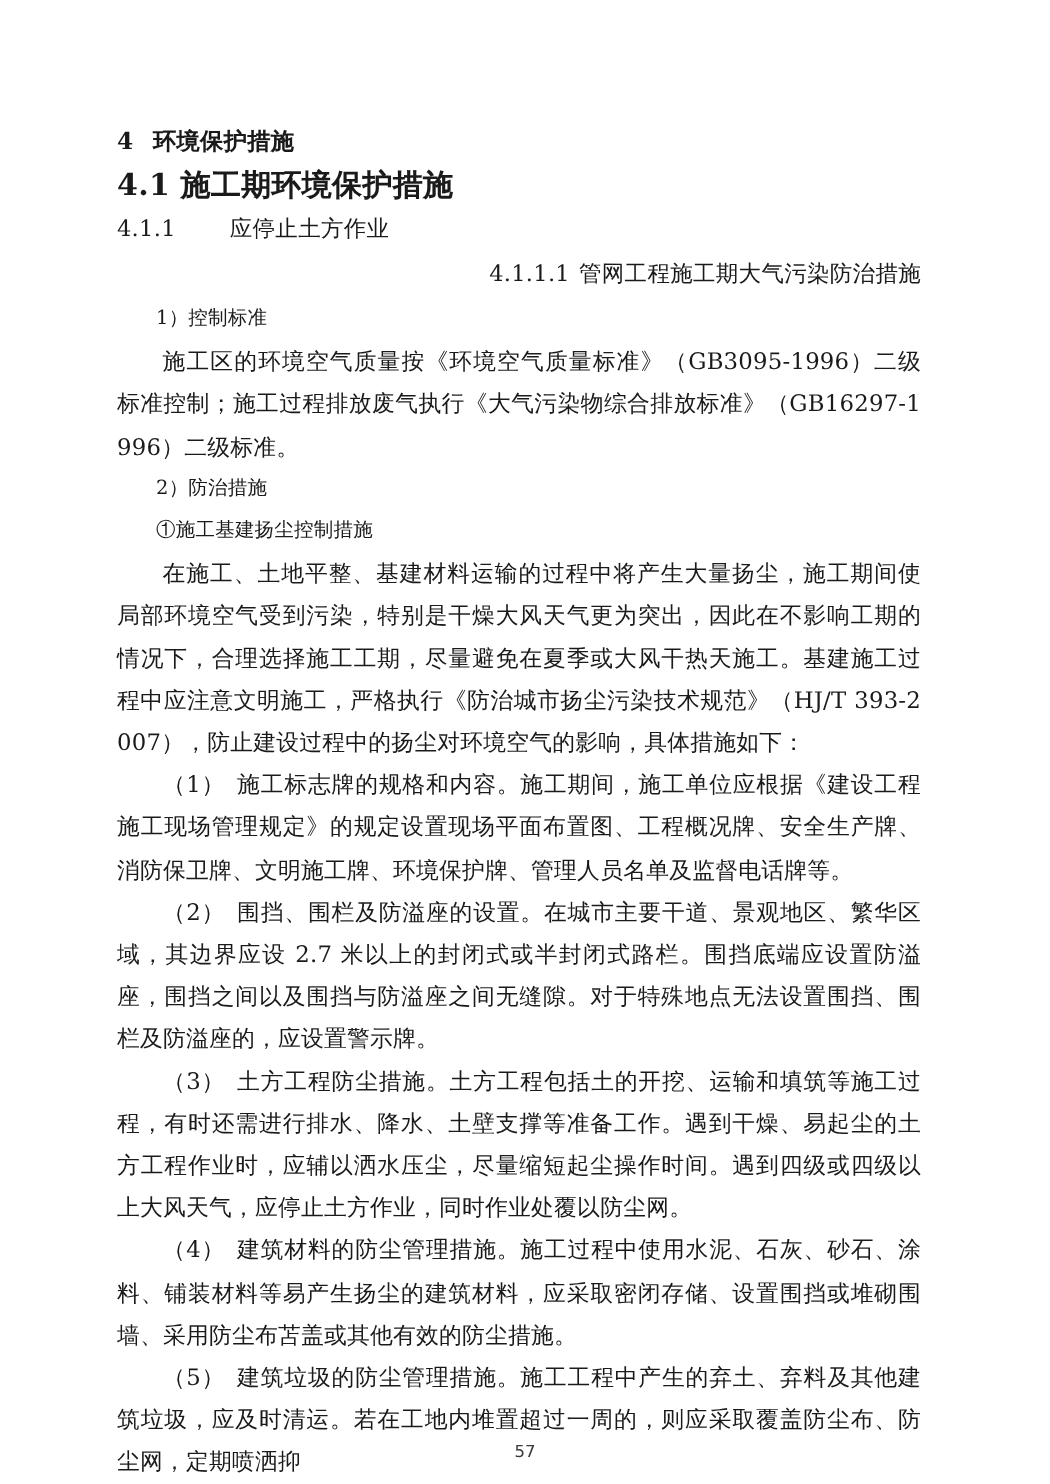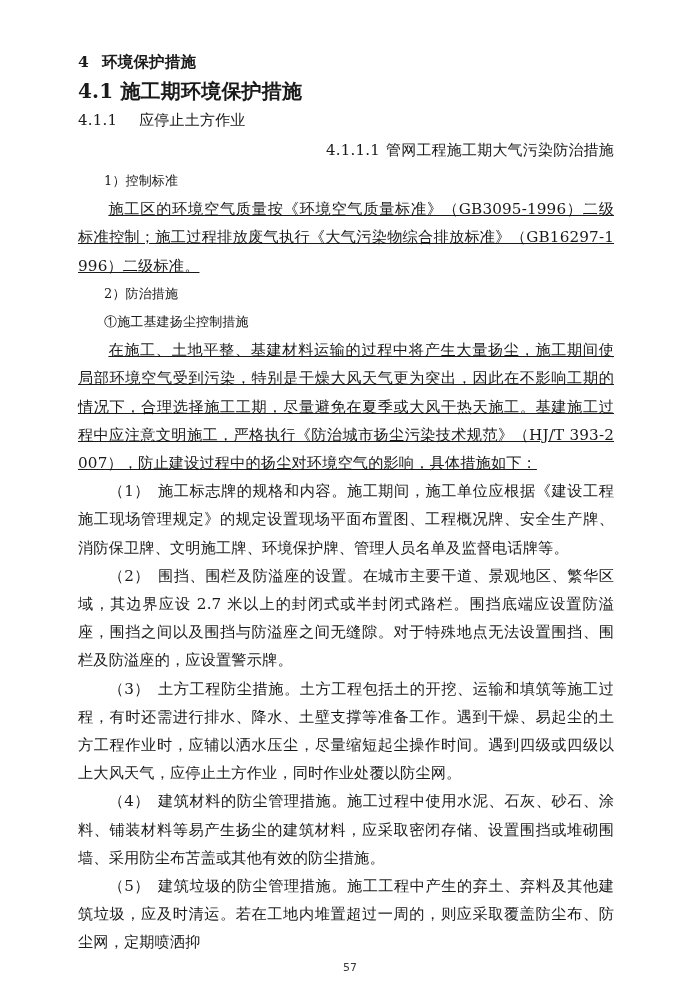--- a/index.html
+++ b/index.html
@@ -15,21 +15,21 @@
     position: relative;
     overflow: hidden;
   }
   .page {
     position: absolute;
     top: 0;
     left: 0;
     width: 700px;
     height: 989px;
     box-sizing: border-box;
-    padding: 48px 86px 0 78px;
+    padding: 80px 86px 0 78px;
   }
   .h1 {
     font-size: 15.5px;
     font-weight: bold;
     line-height: 28px;
     margin: 0 0 1px 0;
     letter-spacing: 0.2px;
   }
   .h1 .num { margin-right: 13px; }
   .h2 {
@@ -40,40 +40,39 @@
     letter-spacing: 0.2px;
   }
   .h2 .num { margin-right: 7px; }
   .h3 {
     font-size: 15px;
     font-weight: normal;
     line-height: 29px;
     margin: 0 0 1px 0;
     letter-spacing: 0.2px;
   }
-  .h3 .num { margin-right: 22px; }
+  .h3 .num { margin-right: 36px; }
   .h4 {
     font-size: 15px;
     font-weight: normal;
     line-height: 29px;
     margin: 0 0 2px 0;
     letter-spacing: 0.2px;
     text-align: right;
   }
   .h4 .num { margin-right: 6px; }
   p.body {
     font-size: 15.2px;
     line-height: 28.2px;
     margin: 0;
     text-align: justify;
     text-justify: inter-ideograph;
     text-indent: 2em;
     letter-spacing: 0.15px;
     word-break: break-all;
-    text-decoration: underline;
   }
   p.sub {
     font-size: 13px;
     line-height: 28.2px;
     margin: 0;
     text-indent: 2em;
     letter-spacing: 0.15px;
   }
   p.listitem {
     font-size: 15.2px;

